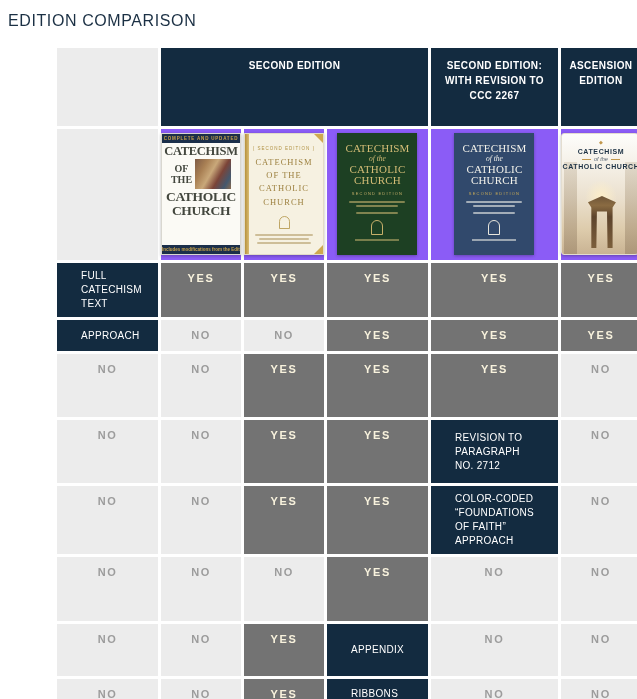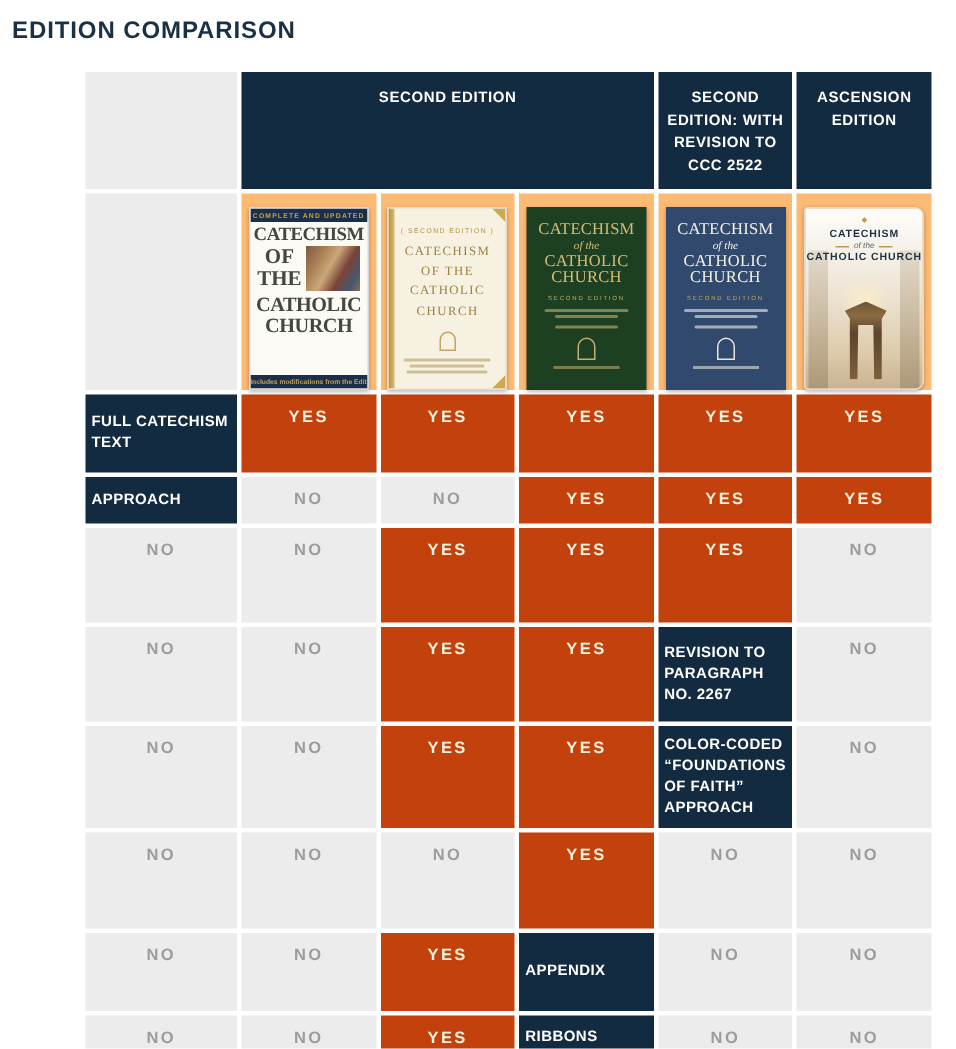--- a/index.html
+++ b/index.html
@@ -1,63 +1,63 @@
 <!DOCTYPE html>
 <html><head>
 <meta charset="utf-8">
 <style>
   * { margin:0; padding:0; box-sizing:border-box; }
   html,body { width:637px; height:699px; background:#ffffff; overflow:hidden;
               font-family:"Liberation Sans", sans-serif; }
 
-  .page-title { color:#1b3044; font-size:16px; font-weight:700;
+  .page-title { color:#1b3044; font-size:16px; font-weight:400;
                 letter-spacing:.6px; margin:12px 0 0 8px; }
 
   
   .table { display:grid; grid-template-columns:101px repeat(5,1fr);
            gap:3px; width:564px; margin:18px 0 0 57px; background:#fff; }
   .cell { box-sizing:border-box; }
 
   .corner-cell { background:#ececec; min-height:78px; }
   .head-cell { background:#132b40; color:#ffffff; font-size:10px; font-weight:bold;
                text-align:center; line-height:1.5; letter-spacing:.4px;
                padding:10px 5px 0; min-height:78px; }
   .head-span3 { grid-column:2 / span 3; }
 
   .cover-label-cell { background:#ececec; min-height:131px; }
-  .cover-cell { background:#fdba74; min-height:131px; display:flex;
-                justify-content:center; align-items:flex-end; padding-top:4px; }
-
-  .label-cell { background:#132b40; color:#ffffff; font-size:10px; font-weight:bold;
-                letter-spacing:.3px; line-height:1.4; padding:6px 4px;
+  .cover-cell { background:#8b5cf6; min-height:131px; display:flex;
+                justify-content:center; align-items:flex-start; padding-top:4px; }
+
+  .label-cell { background:#132b40; color:#ffffff; font-size:10px; font-weight:normal;
+                letter-spacing:.3px; line-height:1.4; padding:6px 24px;
                 display:flex; align-items:center; }
   .value-cell { display:flex; justify-content:center; align-items:flex-start;
                 padding-top:9px; font-size:11px; font-weight:bold; letter-spacing:1.6px; }
-  .value-cell.yes { background:#c2410c; color:#f8f2dd; }
+  .value-cell.yes { background:#737373; color:#f8f2dd; }
   .value-cell.no  { background:#ececec; color:#9c9c9c; }
 
   .row-h0{min-height:52px}.row-h1{min-height:31px}.row-h2{min-height:33px}
   .row-h3{min-height:63px}.row-h4{min-height:53px}.row-h5{min-height:64px}
   .row-h6{min-height:52px}.row-h7{min-height:28px}.row-h8{min-height:30px}
 
   
   .book { width:80px; height:122px; position:relative; overflow:hidden;
           box-shadow:0 1px 3px rgba(0,0,0,.28); flex:0 0 auto; }
 
   
   .book1 { background:#fbfaf5; border:1px solid #d9d7d0; }
   .b1-band { background:#1b2f4a; color:#c9a24a; font-size:4.5px; font-weight:bold;
              letter-spacing:.8px; text-align:center; line-height:9px; height:9px;
              white-space:nowrap; overflow:hidden; }
   .b1-band.b1-bottom { position:absolute; bottom:0; left:0; right:0; letter-spacing:0; }
   .b1-title { font-family:"Liberation Serif", serif; color:#43473e; font-weight:bold;
               text-align:center; margin-top:3px; line-height:.95; }
   .b1-l1 { font-size:12.5px; letter-spacing:-.3px; }
   .b1-mid { display:flex; align-items:center; justify-content:center; gap:3px; margin:1px 0; }
-  .b1-ofthe { font-size:14px; line-height:1.1; }
+  .b1-ofthe { font-size:10px; line-height:1.1; }
   .b1-painting { width:36px; height:30px;
       background:linear-gradient(120deg,#7d5a45 0%,#a98054 25%,#c9a87a 45%,#7b4438 65%,#44586e 85%,#8a6a4d 100%); }
   .b1-l2,.b1-l3 { font-size:13.5px; letter-spacing:-.3px; line-height:1.05; }
 
   
   .book2 { background:#f6f1e1; border:1px solid #e2dcc8; }
   .b2-spine { position:absolute; left:0; top:0; bottom:0; width:4px;
               background:linear-gradient(90deg,#b7913d,#d9bc74); }
   .b2-corner { position:absolute; right:0; width:0; height:0; }
   .b2-ctop { top:0; border-left:9px solid transparent; border-top:9px solid #cfa94f; }
@@ -115,21 +115,21 @@
 </style>
 </head>
 <body>
 
 <h1 class="page-title">EDITION COMPARISON</h1>
 
 <div class="table" id="grid">
 
   <div class="cell corner-cell"></div>
   <div class="cell head-cell head-span3">SECOND EDITION</div>
-  <div class="cell head-cell">SECOND EDITION: WITH REVISION TO CCC 2522</div>
+  <div class="cell head-cell">SECOND EDITION: WITH REVISION TO CCC 2267</div>
   <div class="cell head-cell">ASCENSION EDITION</div>
 
   <div class="cell cover-label-cell"></div>
 
   <div class="cell cover-cell">
     <div class="book book1">
       <div class="b1-band">
         <span>COMPLETE AND UPDATED</span></div>
       <div class="b1-title">
         <div class="b1-l1">CATECHISM</div>
@@ -246,21 +246,21 @@
     <div class="cell value-cell no row-h2">NO</div>
     <div class="cell value-cell no row-h2">NO</div>
     <div class="cell value-cell yes row-h2">YES</div>
     <div class="cell value-cell yes row-h2">YES</div>
     <div class="cell value-cell yes row-h2">YES</div>
     <div class="cell value-cell no row-h3">NO</div>
     <div class="cell value-cell no row-h3">NO</div>
     <div class="cell value-cell no row-h3">NO</div>
     <div class="cell value-cell yes row-h3">YES</div>
     <div class="cell value-cell yes row-h3">YES</div>
-    <div class="cell label-cell row-h4">REVISION TO PARAGRAPH NO. 2267</div>
+    <div class="cell label-cell row-h4">REVISION TO PARAGRAPH NO. 2712</div>
     <div class="cell value-cell no row-h4">NO</div>
     <div class="cell value-cell no row-h4">NO</div>
     <div class="cell value-cell no row-h4">NO</div>
     <div class="cell value-cell yes row-h4">YES</div>
     <div class="cell value-cell yes row-h4">YES</div>
     <div class="cell label-cell row-h5">COLOR-CODED “FOUNDATIONS OF FAITH” APPROACH</div>
     <div class="cell value-cell no row-h5">NO</div>
     <div class="cell value-cell no row-h5">NO</div>
     <div class="cell value-cell no row-h5">NO</div>
     <div class="cell value-cell no row-h5">NO</div>

